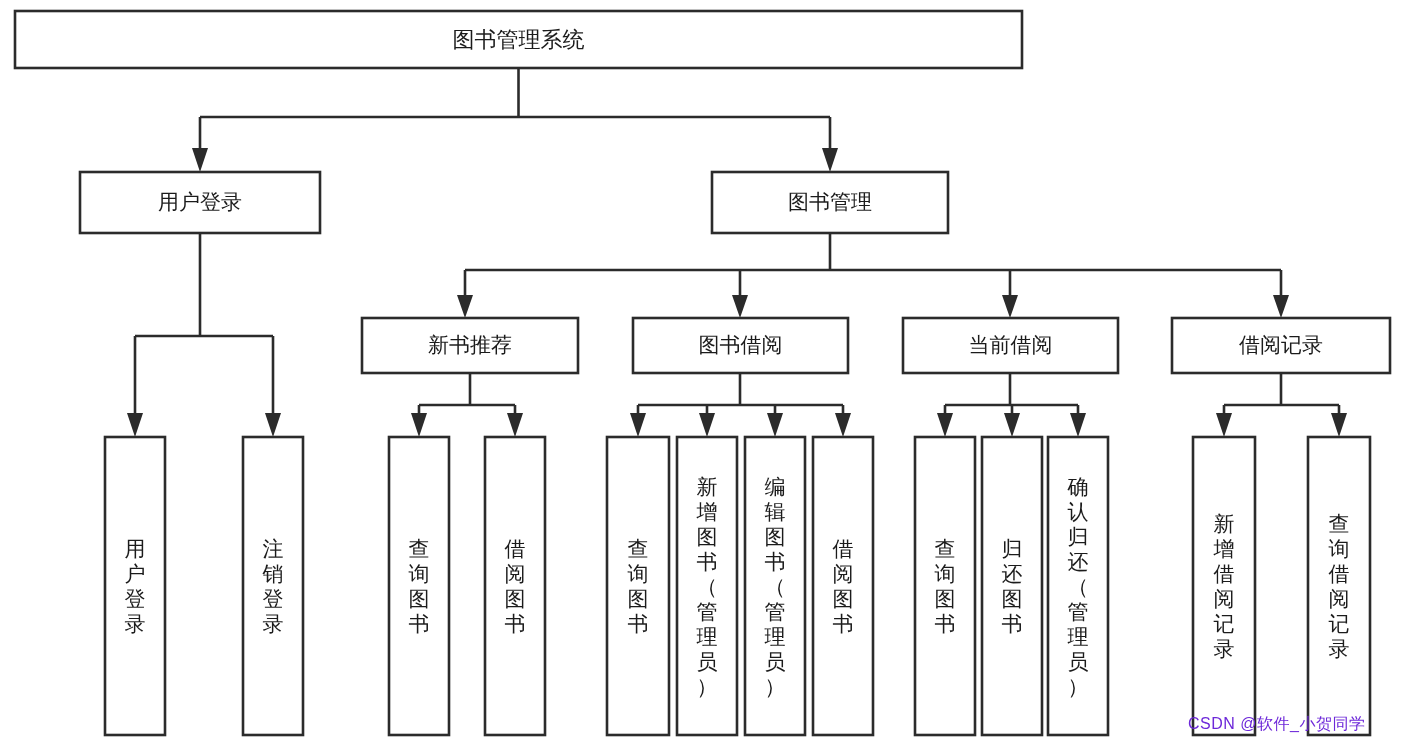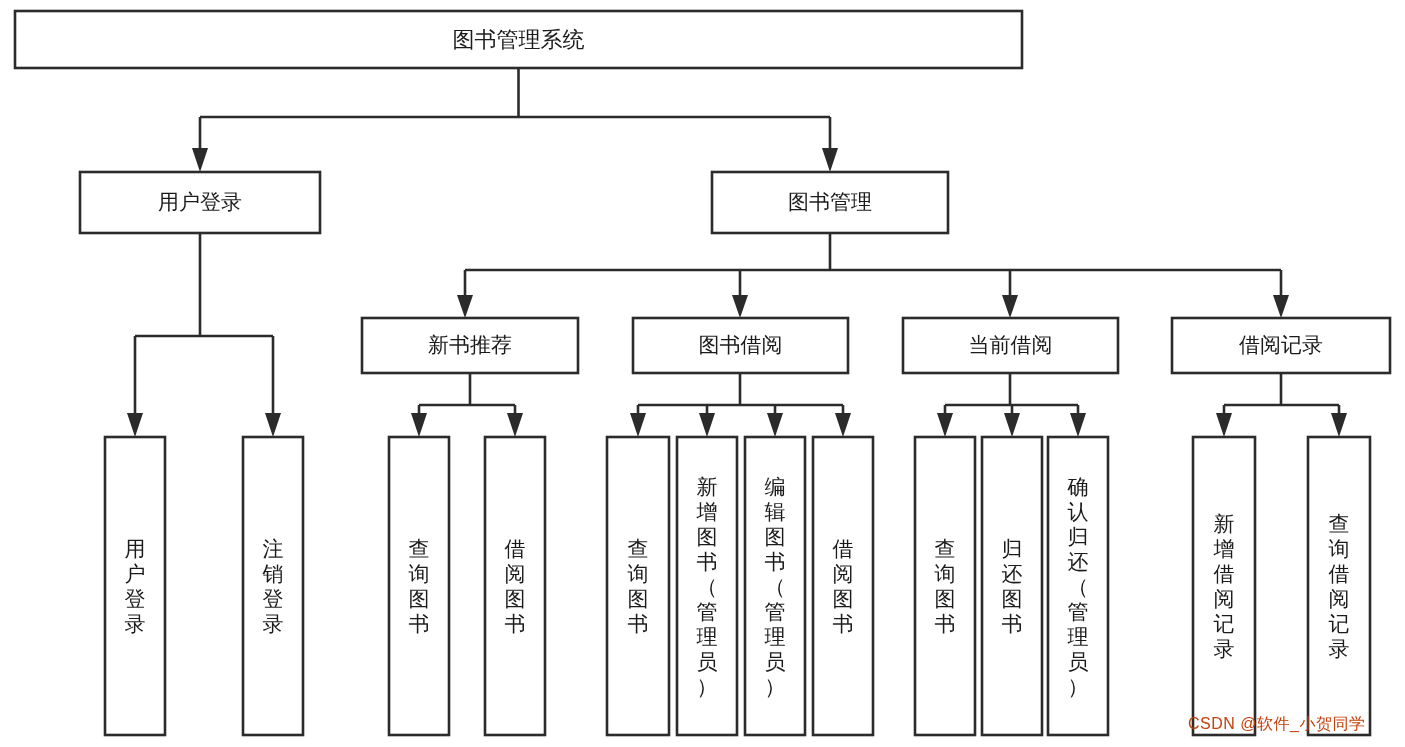--- a/index.html
+++ b/index.html
@@ -72,21 +72,21 @@
   .vlabel span {
     display: block;
     height: 25px;
   }
   .watermark {
     position: absolute;
     left: 1188px;
     top: 714px;
     font-family: "Liberation Sans", "DejaVu Sans", sans-serif;
     font-size: 16px;
-    color: #c2410c;
+    color: #6d28d9;
     letter-spacing: 0.5px;
     white-space: nowrap;
   }
 </style>
 </head>
 <body>
 
 <div id="diagram-root">
 
   <svg class="diagram-canvas" viewBox="0 0 1405 747">

